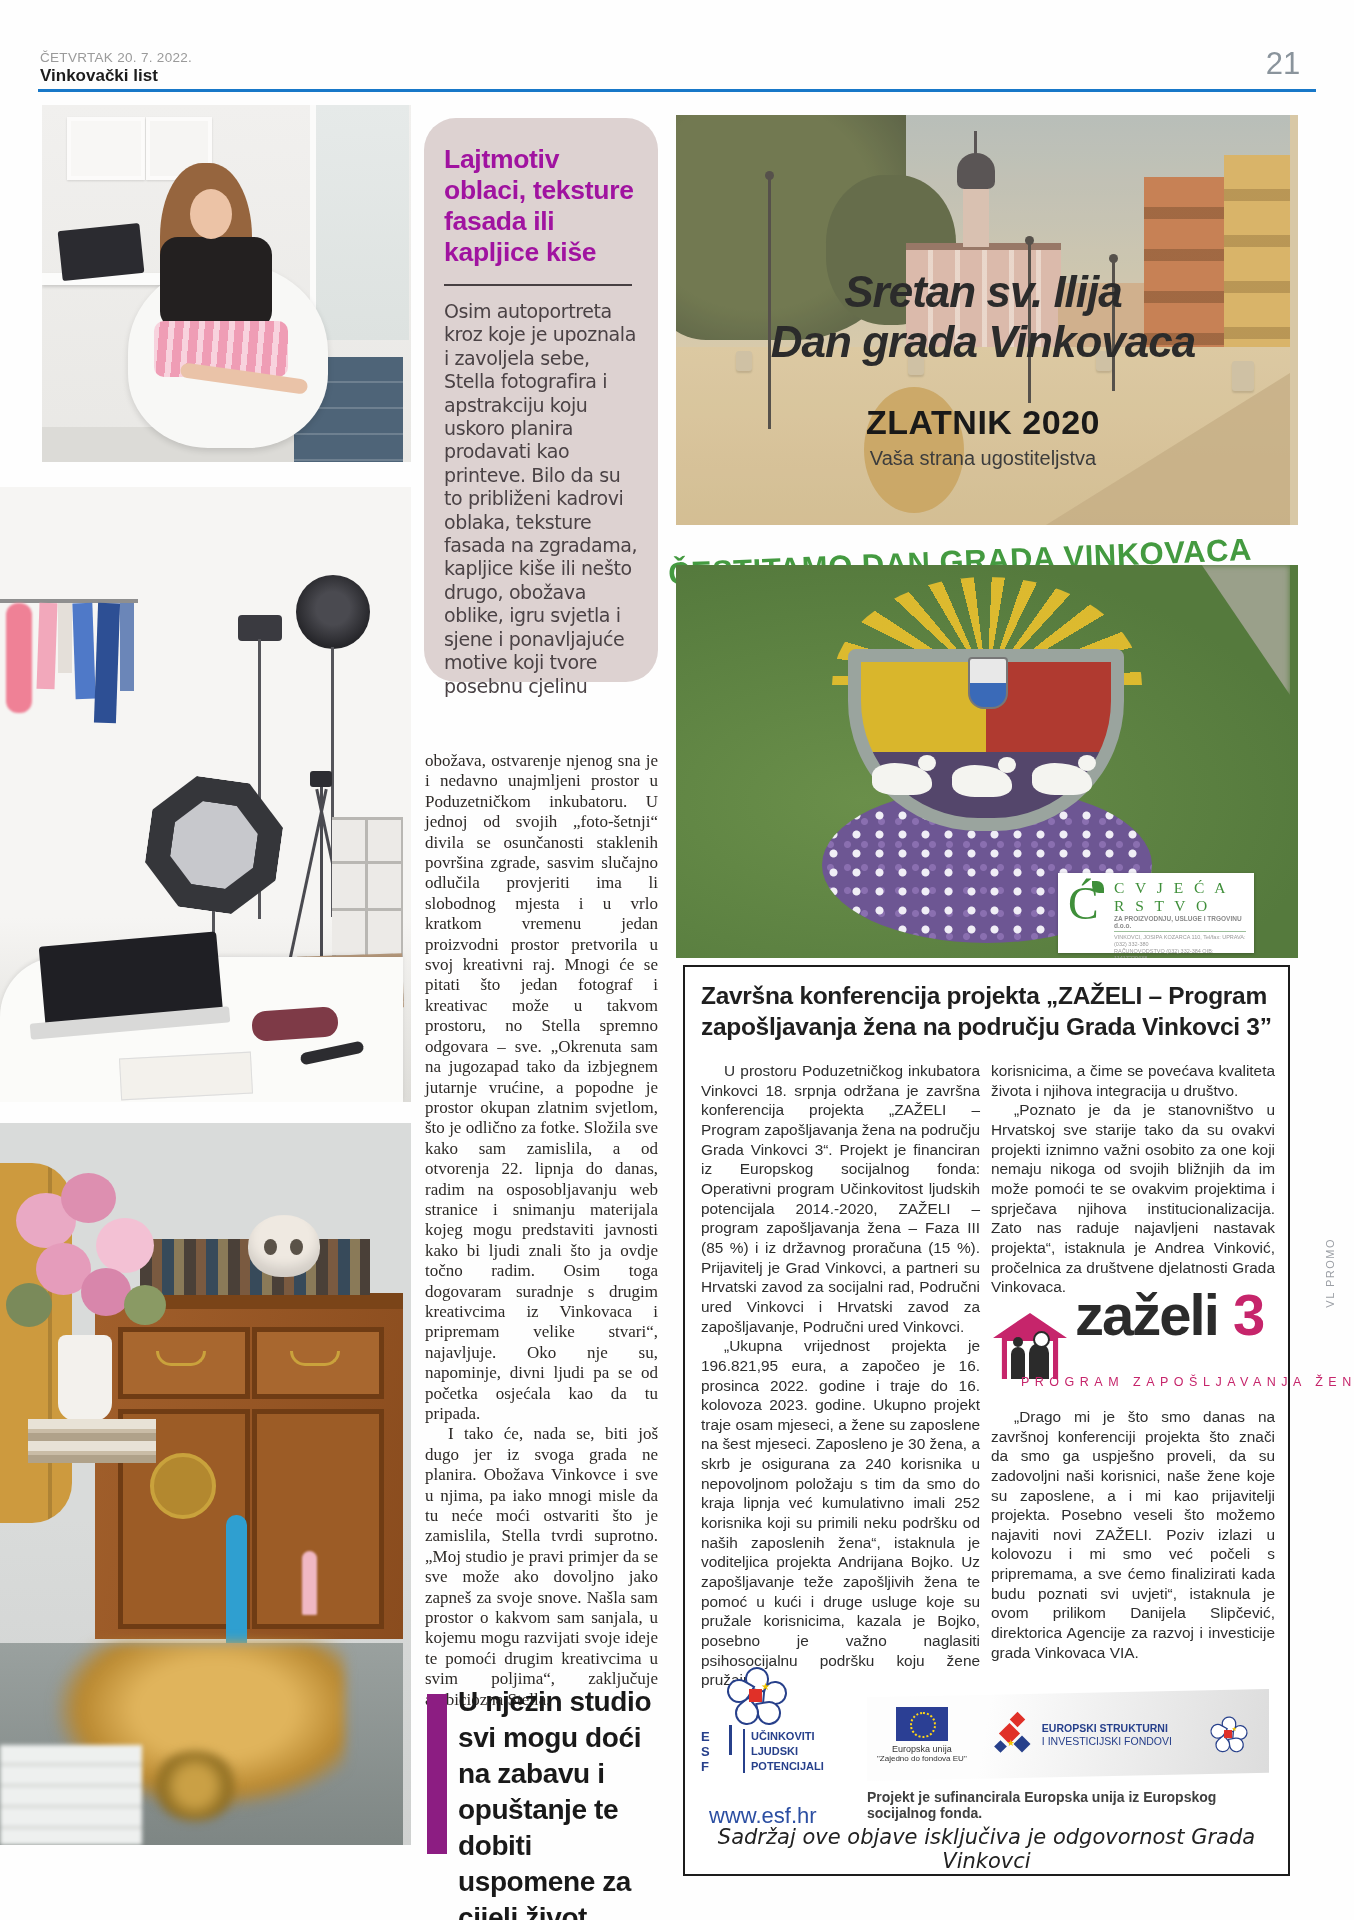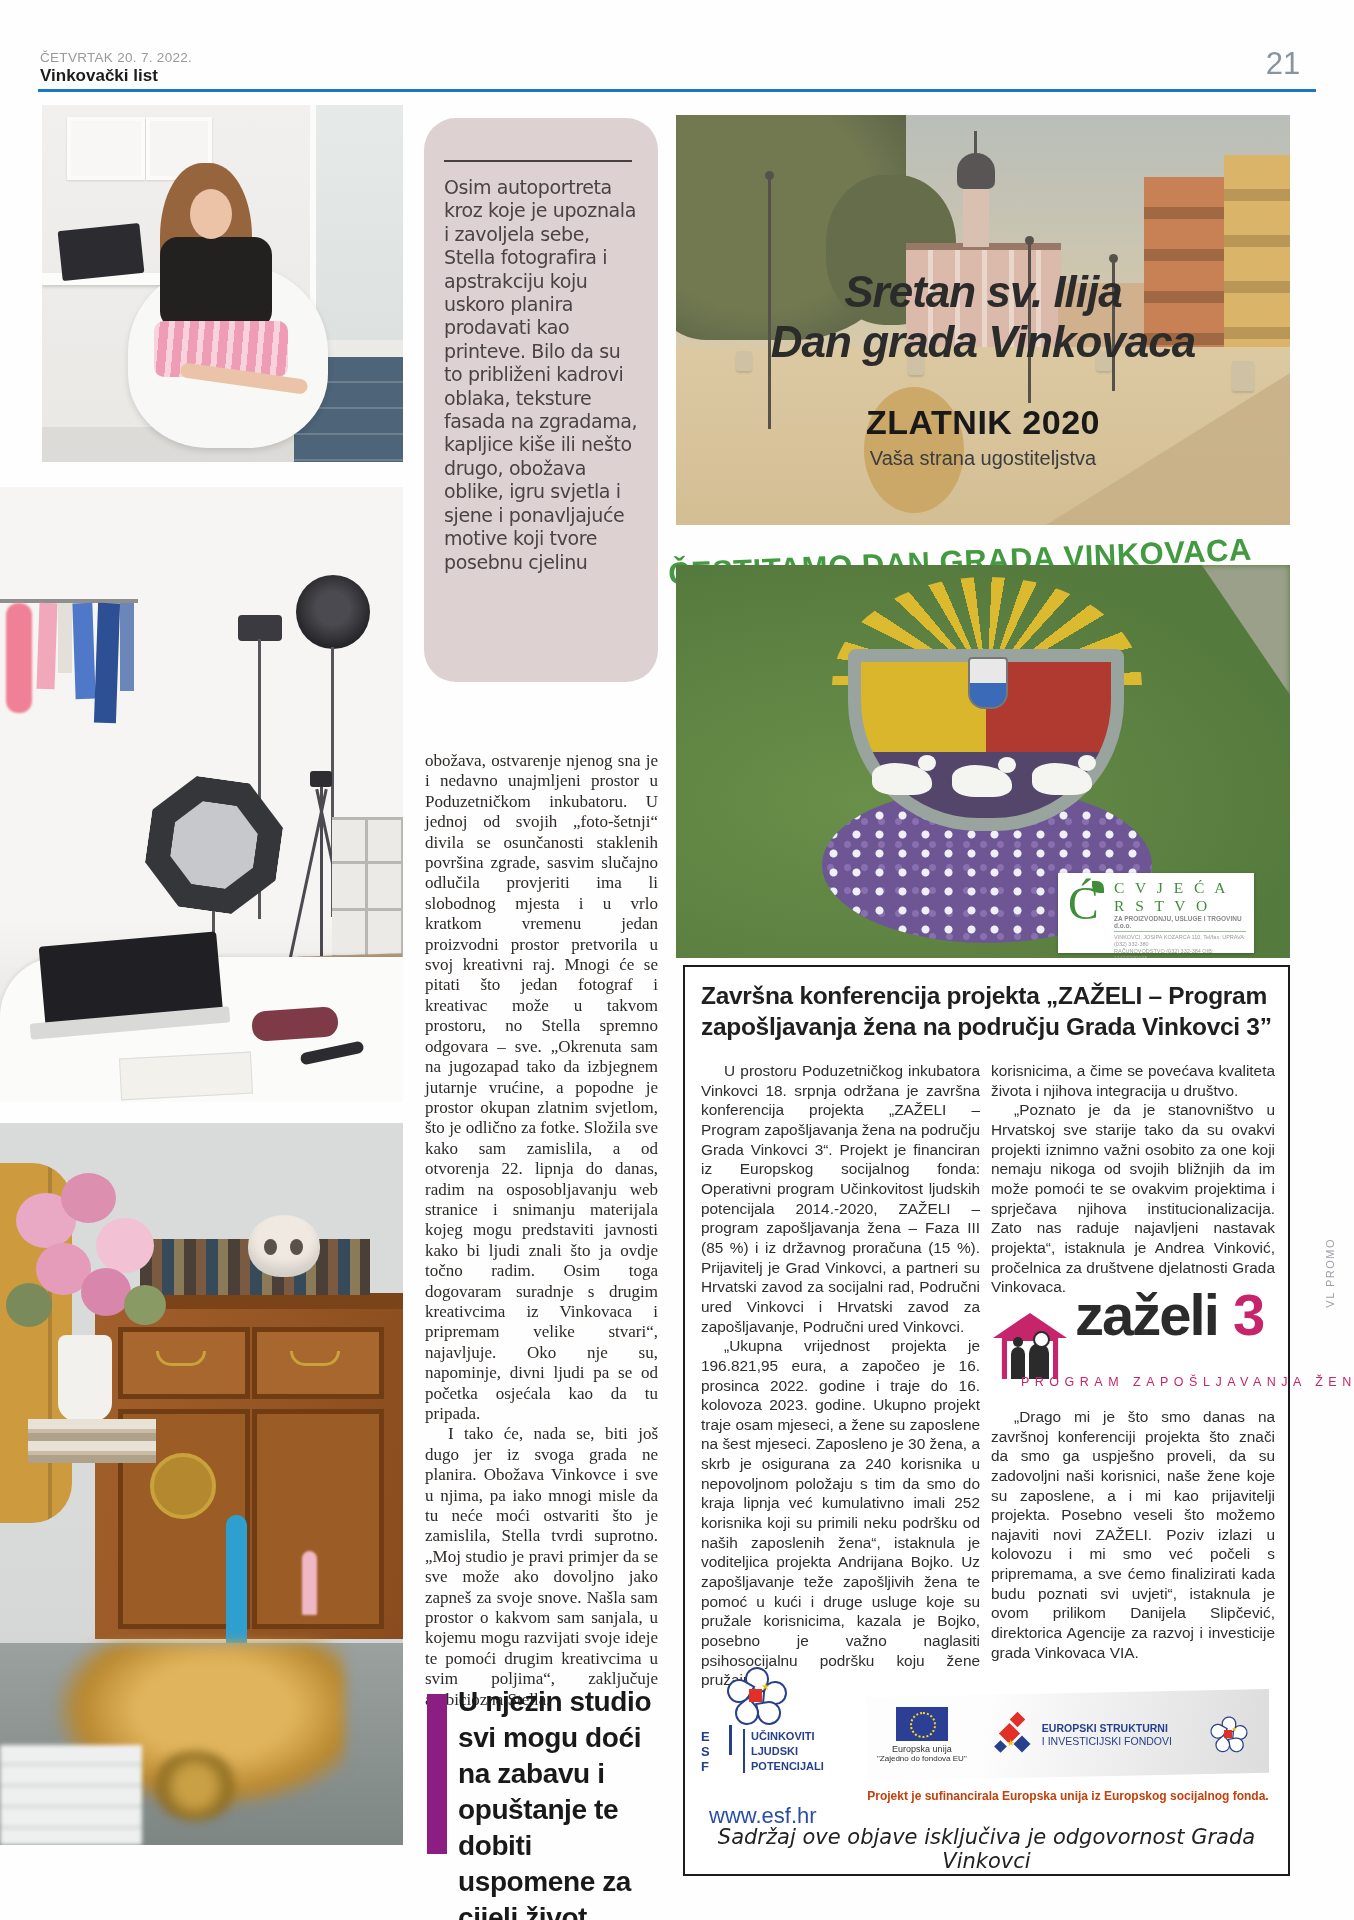--- a/index.html
+++ b/index.html
@@ -7,21 +7,21 @@
         font-family:"Liberation Sans",sans-serif;overflow:hidden;}
   .abs{position:absolute;}
 
   
   .hdr-date{left:40px;top:50px;font-size:13.5px;color:#9a9a9a;letter-spacing:.3px;}
   .hdr-masthead{left:40px;top:66px;font-size:17px;font-weight:bold;color:#1c1c1c;}
   .hdr-page{left:1250px;top:46px;width:66px;text-align:center;font-size:31px;color:#8a949c;font-weight:300;}
   .hdr-rule{left:38px;top:89px;width:1278px;height:3px;background:#1878c8;}
 
   
-  .photo{overflow:hidden;background:#eee;}
+  .photo{overflow:hidden;background:#eee;padding-left:8px;}
   
   .photo1{left:42px;top:105px;width:361px;height:357px;background:linear-gradient(#f1f0ee,#e9e8e5);}
   .p1-frame1{left:25px;top:12px;width:70px;height:55px;background:#f8f7f5;border:4px solid #fcfbfa;box-shadow:0 1px 2px rgba(0,0,0,.12);}
   .p1-frame2{left:104px;top:12px;width:58px;height:55px;background:#f6f5f3;border:4px solid #fcfbfa;box-shadow:0 1px 2px rgba(0,0,0,.12);}
   .p1-window{left:268px;top:0;width:93px;height:235px;background:linear-gradient(#e6eae9,#dde2e0);border-left:6px solid #fbfbfa;}
   .p1-desk{left:0;top:168px;width:152px;height:12px;background:#fcfcfb;box-shadow:0 2px 3px rgba(0,0,0,.15);}
   .p1-laptop-screen{left:18px;top:122px;width:82px;height:50px;background:#2b2b30;transform:rotate(-6deg);border-radius:3px;}
   .p1-drawer{left:252px;top:252px;width:109px;height:105px;background:#4e6478;
              background-image:repeating-linear-gradient(#0000 0 24px,rgba(255,255,255,.18) 24px 26px);}
   .p1-chair{left:86px;top:158px;width:200px;height:185px;background:#f8f8f6;border-radius:48% 48% 40% 40%;box-shadow:0 3px 6px rgba(0,0,0,.12);}
@@ -209,21 +209,21 @@
   .esif-dia{position:relative;width:42px;height:46px;}
   .dia{position:absolute;transform:rotate(45deg);}
   .dia1{left:18px;top:2px;width:11px;height:11px;background:#e03028;}
   .dia2{left:8px;top:14px;width:15px;height:15px;background:#e03028;}
   .dia3{left:22px;top:26px;width:12px;height:12px;background:#27408b;}
   .dia4{left:2px;top:30px;width:9px;height:9px;background:#27408b;}
   .diastar{position:absolute;left:13px;top:26px;font-size:9px;color:#f2c500;}
   .esif-t1{font-size:10.5px;color:#27408b;line-height:13px;white-space:nowrap;}
   .esif-t1 b{color:#27408b;}
   .mini-esf{transform:scale(.62);transform-origin:center;}
-  .z-funding{left:182px;top:822px;width:402px;text-align:center;font-size:12px;font-weight:bold;color:#c2410c;}
+  .z-funding{left:182px;top:822px;width:402px;text-align:left;font-size:14px;font-weight:bold;color:#404040;}
   .z-disc{left:0;top:858px;width:603px;text-align:center;font-family:"DejaVu Sans",sans-serif;font-style:italic;font-size:21px;color:#222;}
 
   .vlpromo{left:1324px;top:1238px;writing-mode:vertical-rl;transform:rotate(180deg);font-size:11px;color:#9a9ea4;letter-spacing:1.5px;}
 </style>
 </head>
 <body>
 
 <div class="page">
 
   <div class="abs hdr-date">ČETVRTAK 20. 7. 2022.</div>
@@ -304,20 +304,21 @@
     <div class="abs p3-books2"></div>
     <div class="abs p3-candleblue"></div>
     <div class="abs p3-candlepink"></div>
     <div class="abs p3-table"></div>
     <div class="abs p3-turtle"></div>
     <div class="abs p3-turtle2"></div>
     <div class="abs p3-bookwhite"></div>
   </div>
 
   <div class="abs introbox">
+    <div class="intro-h">Lajtmotiv oblaci, teksture fasada ili kapljice kiše</div>
     <div class="intro-div"></div>
     <div class="intro-b">Osim autoportreta kroz koje je upoznala i zavoljela sebe, Stella fotografira i apstrakciju koju uskoro planira prodavati kao printeve. Bilo da su to približeni kadrovi oblaka, teksture fasada na zgradama, kapljice kiše ili nešto drugo, obožava oblike, igru svjetla i sjene i ponavljajuće motive koji tvore posebnu cjelinu</div>
   </div>
 
   <div class="abs midbody">
       <p>obožava, ostvarenje njenog sna je i nedavno unajmljeni prostor u Poduzetničkom inkubatoru. U jednoj od svojih „foto-šetnji“ divila se osunčanosti staklenih površina zgrade, sasvim slučajno odlučila provjeriti ima li slobodnog mjesta i u vrlo kratkom vremenu jedan proizvodni prostor pretvorila u svoj kreativni raj. Mnogi će se pitati što jedan fotograf i kreativac može u takvom prostoru, no Stella spremno odgovara – sve. „Okrenuta sam na jugozapad tako da izbjegnem jutarnje vrućine, a popodne je prostor okupan zlatnim svjetlom, što je odlično za fotke. Složila sve kako sam zamislila, a od otvorenja 22. lipnja do danas, radim na osposobljavanju web stranice i snimanju materijala kojeg mogu predstaviti javnosti kako bi ljudi znali što ja ovdje točno radim. Osim toga dogovaram suradnje s drugim kreativcima iz Vinkovaca i pripremam velike stvari“, najavljuje. Oko nje su, napominje, divni ljudi pa se od početka osjećala kao da tu pripada.</p>
       <p>I tako će, nada se, biti još dugo jer iz svoga grada ne planira. Obožava Vinkovce i sve u njima, pa iako mnogi misle da tu neće moći ostvariti što je zamislila, Stella tvrdi suprotno. „Moj studio je pravi primjer da se sve može ako dovoljno jako zapneš za svoje snove. Našla sam prostor o kakvom sam sanjala, u kojemu mogu razvijati svoje ideje te pomoći drugim kreativcima u svim poljima“, zaključuje ambiciozna Stella.</p>
     </div>
 
   <div class="abs pullbar"></div>

